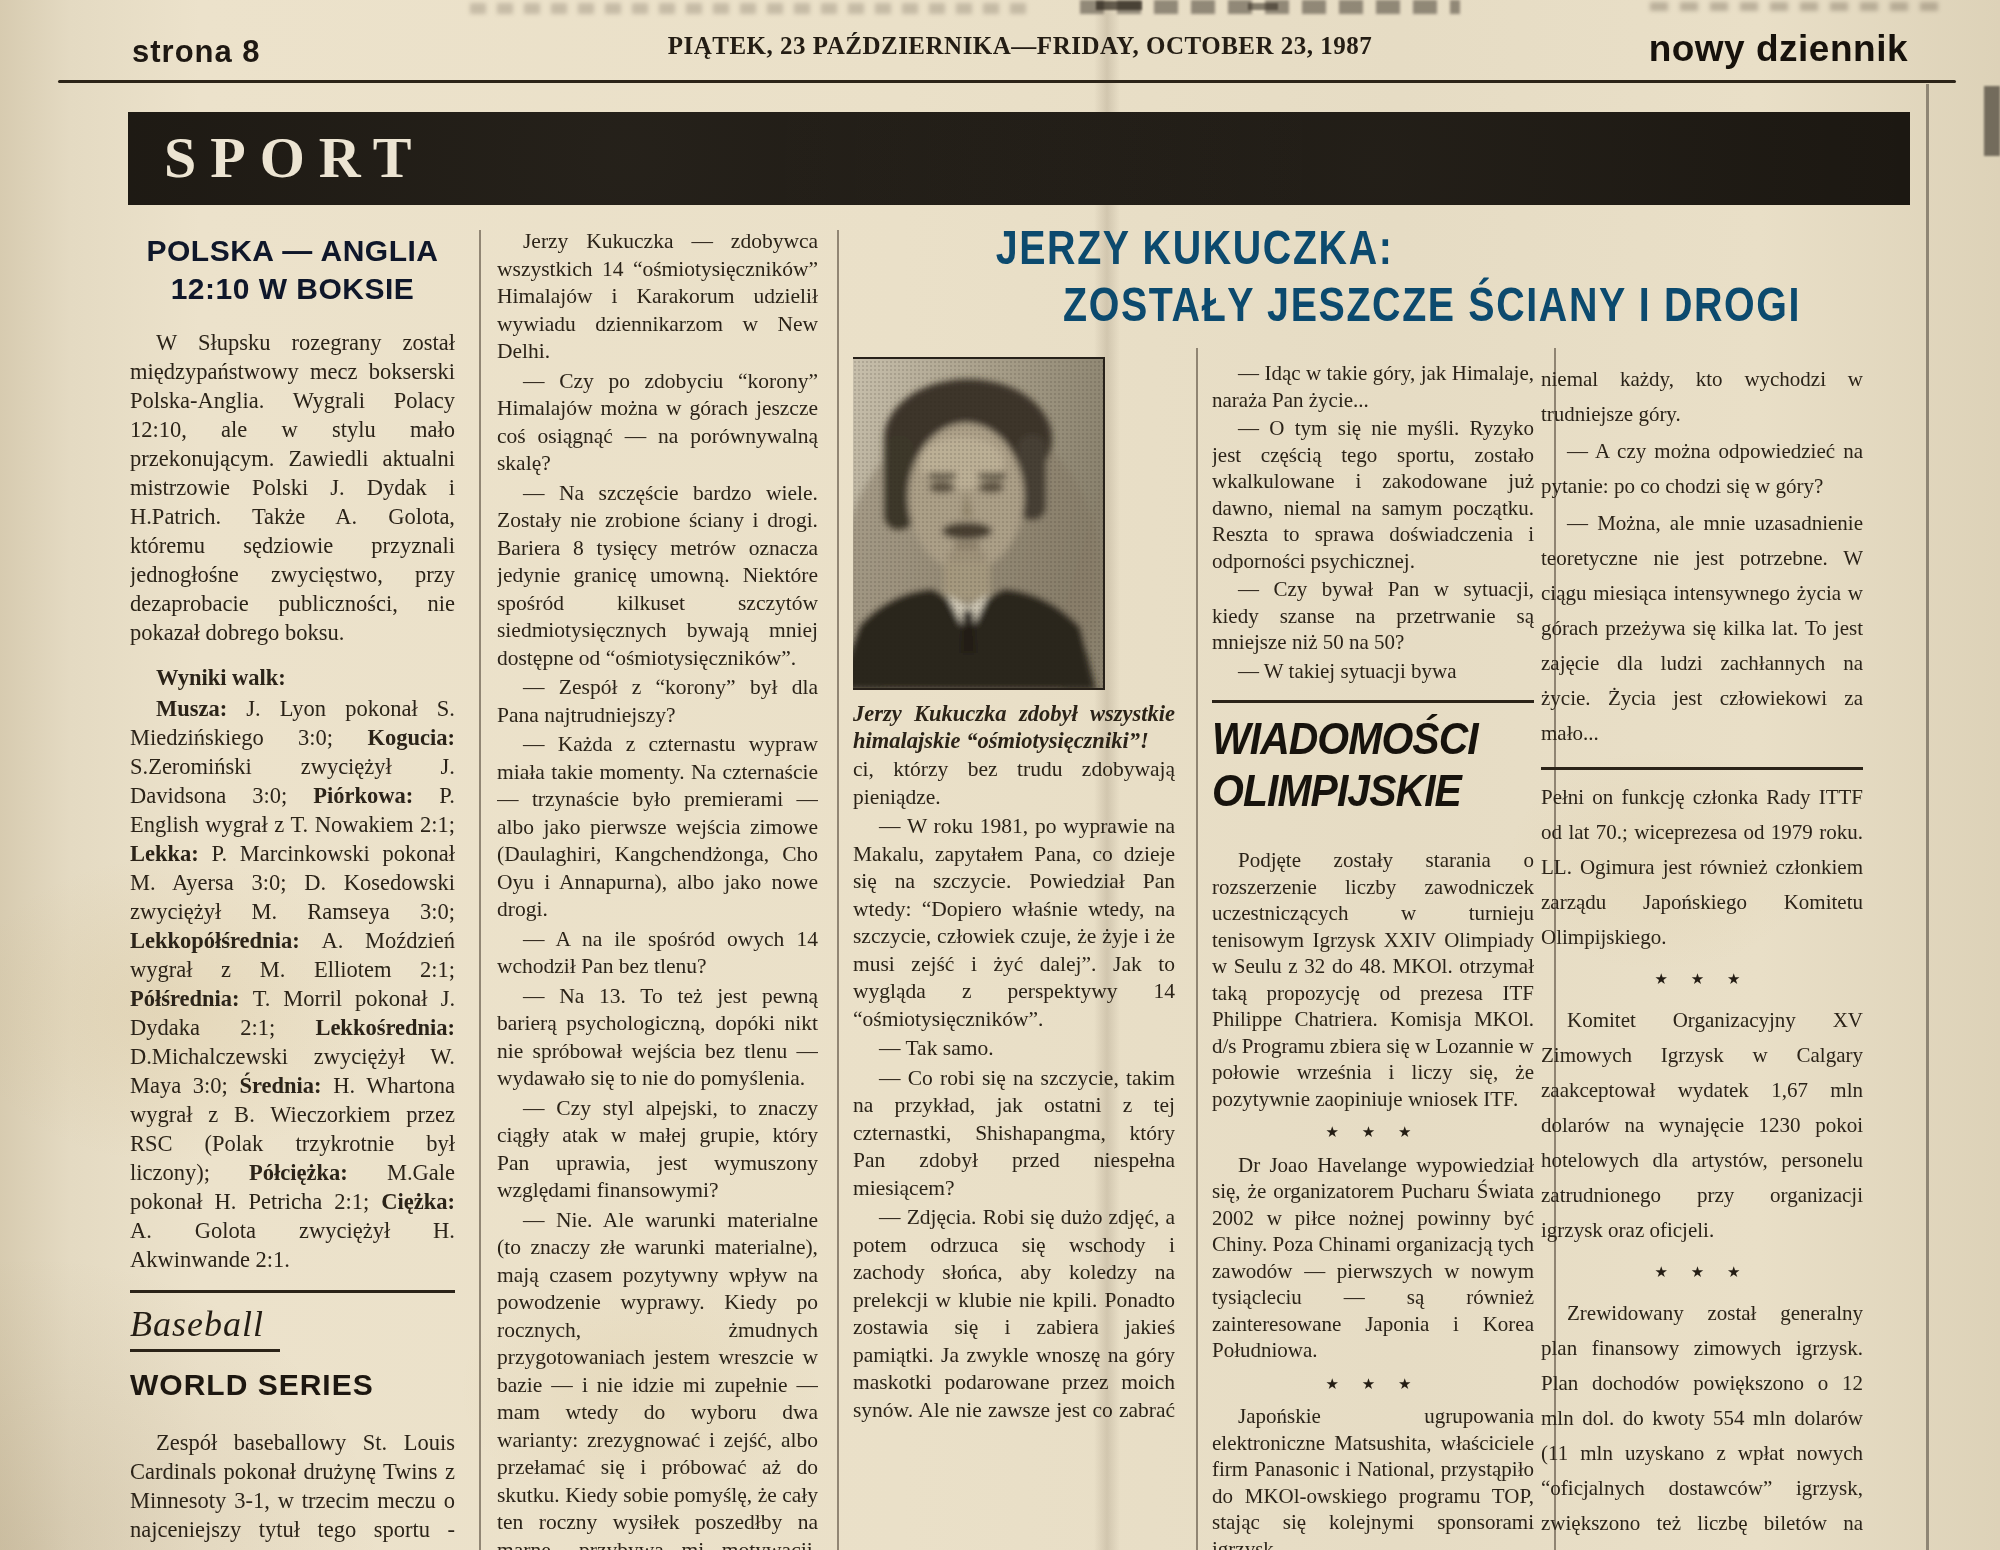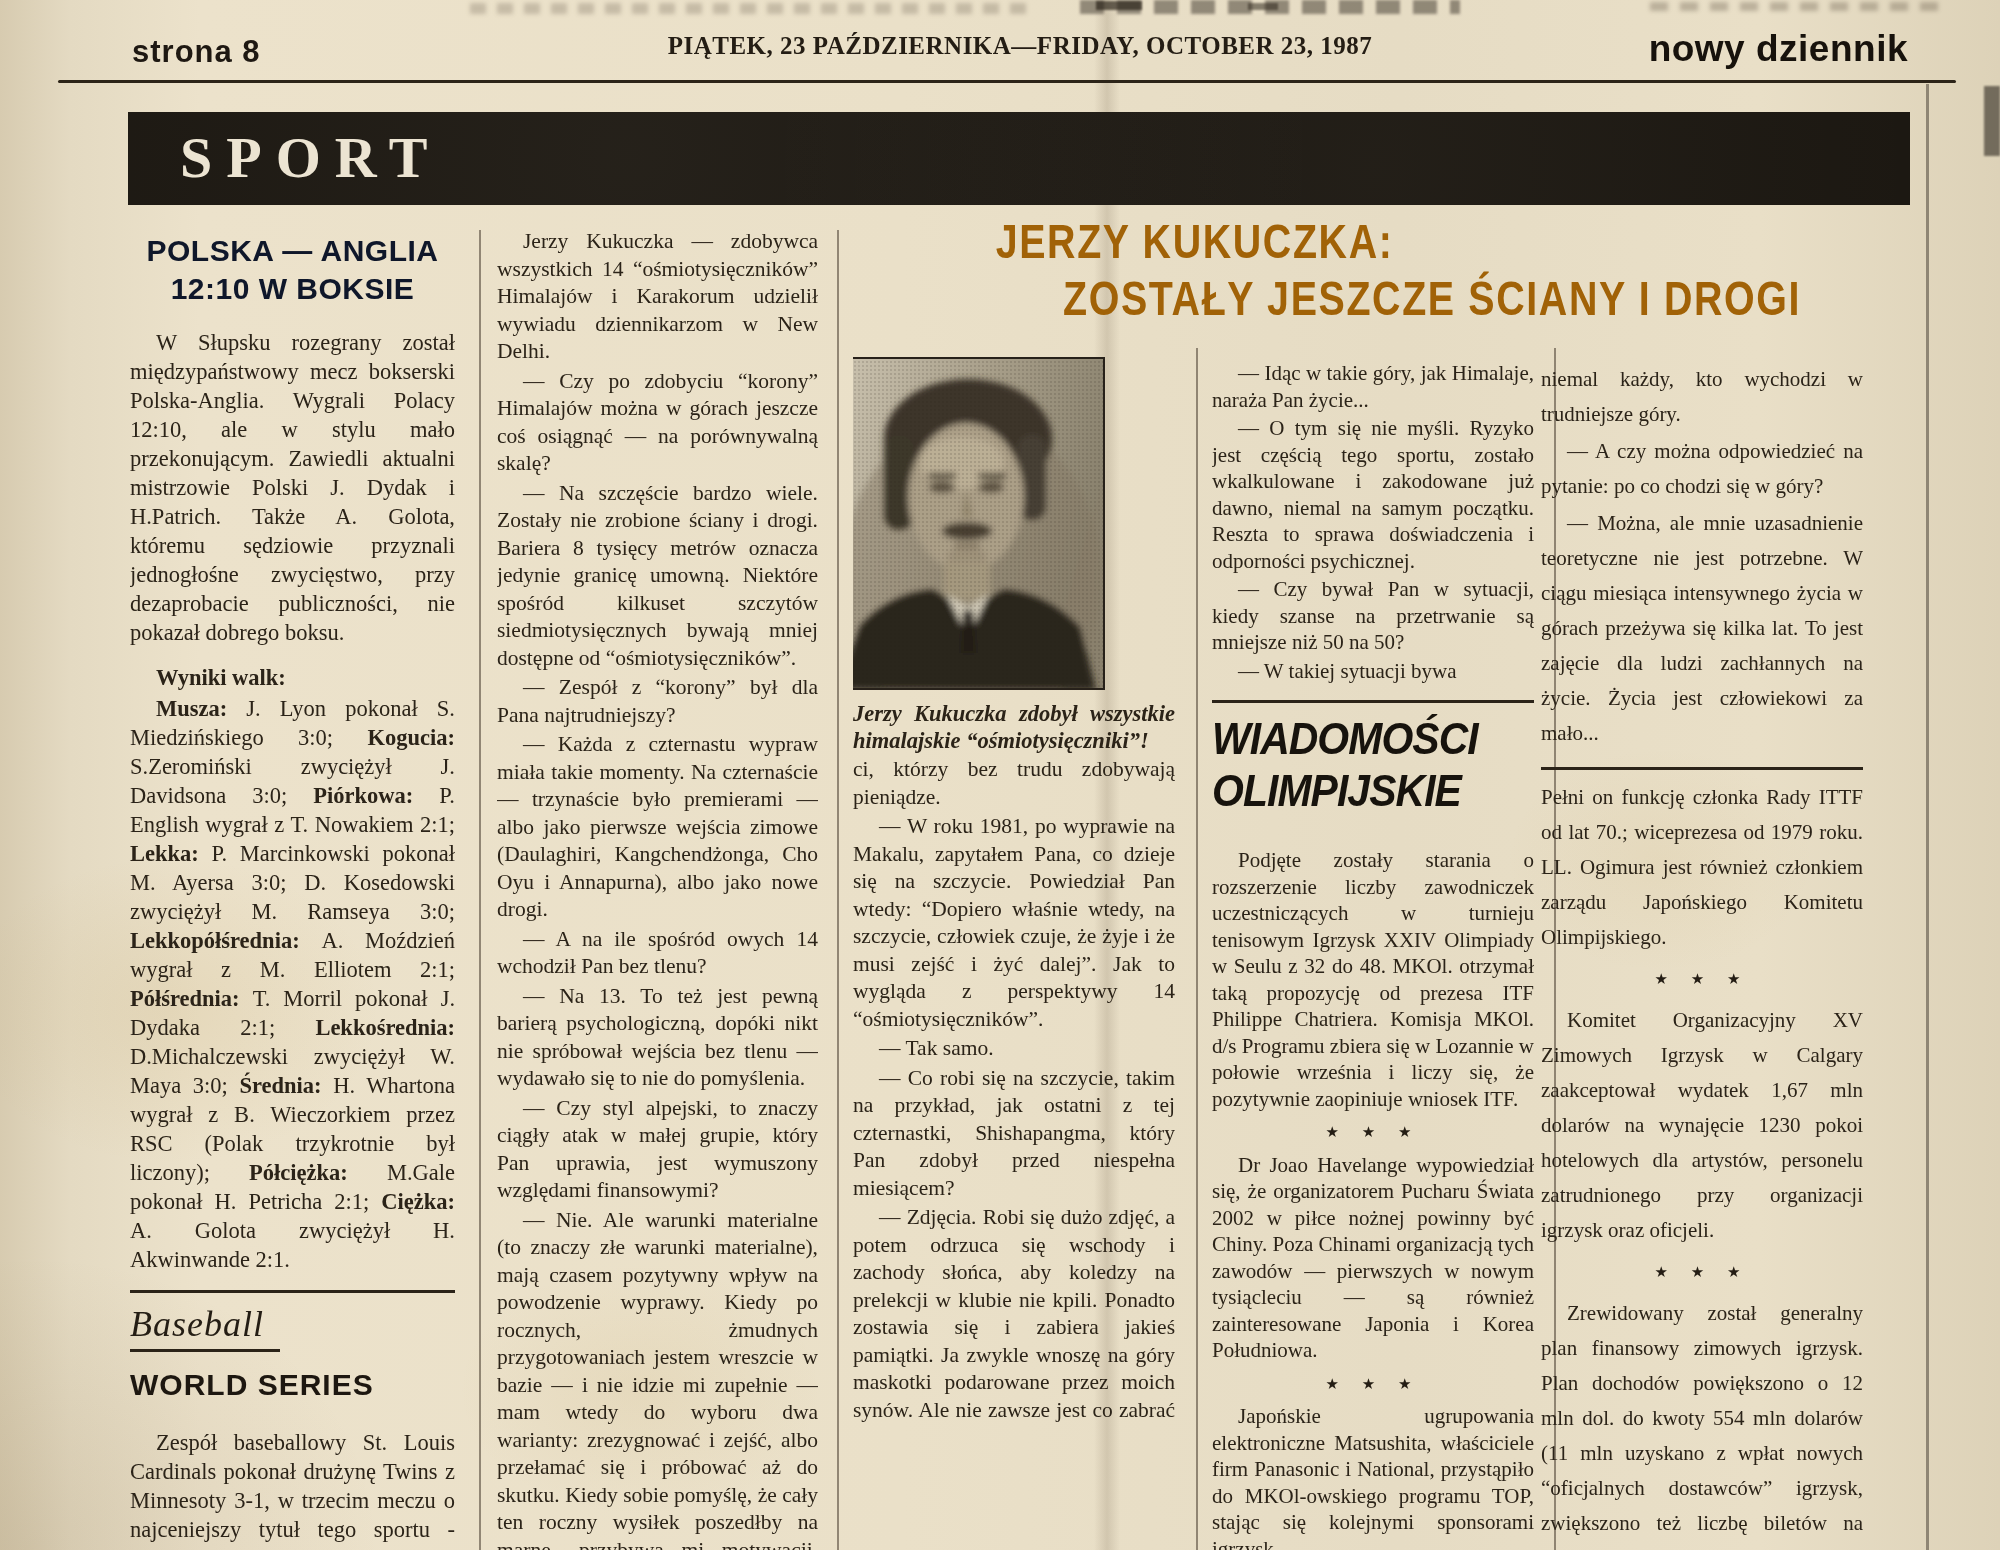--- a/index.html
+++ b/index.html
@@ -33,32 +33,32 @@
   .page-num{position:absolute;left:132px;top:34px;font:bold 31px "Liberation Sans",sans-serif;color:#1e1812;letter-spacing:1px;text-align:right;}
   .date-line{position:absolute;left:600px;top:32px;width:840px;text-align:center;
     font:bold 25px "Liberation Serif",serif;color:#241d14;letter-spacing:.5px;}
   .paper-name{position:absolute;right:92px;top:28px;font:bold 37px "Liberation Sans",sans-serif;color:#17120c;letter-spacing:.5px;}
   .top-rule{position:absolute;left:58px;top:80px;width:1898px;height:3px;background:#2c2418;border-radius:2px;}
 
   
   .banner{position:absolute;left:128px;top:112px;width:1782px;height:93px;background:#1b1711;
     background-image:radial-gradient(circle at 28% 45%, rgba(230,220,200,0.05), transparent 55%),
                      radial-gradient(circle at 70% 60%, rgba(230,220,200,0.04), transparent 50%);}
-  .banner span{display:inline-block;padding:12px 0 0 52px;
+  .banner span{display:inline-block;padding:12px 0 0 36px;
     font:bold 58px "Liberation Serif",serif;color:#ece4d2;letter-spacing:14px;}
 
   
   .vrule{position:absolute;width:2px;background:rgba(55,44,32,0.5);z-index:1;}
   .vr1{left:479px;top:230px;height:1320px;}
   .vr2{left:837px;top:230px;height:1320px;}
   .vr3{left:1196px;top:348px;height:1202px;}
   .vr4{left:1554px;top:348px;height:1202px;}
 
   
-  .headline{position:absolute;left:855px;top:214px;width:1040px;z-index:2;color:#a16207;}
+  .headline{position:absolute;left:855px;top:220px;width:1040px;z-index:2;color:#0c4a6e;}
   .hl1{width:680px;text-align:center;}
   .hl2{width:100%;box-sizing:border-box;padding-left:115px;text-align:center;margin-top:2px;}
   .hl1 span,.hl2 span{display:inline-block;transform:scaleX(0.82);transform-origin:center;
     font:bold 48px "Liberation Sans",sans-serif;letter-spacing:2px;white-space:nowrap;}
 
   
   .col{position:absolute;z-index:2;font-size:21.5px;line-height:27.5px;text-align:justify;}
   .col p{margin:0 0 2px;text-indent:26px;}
   .col p.noind{text-indent:0;}
   .col p.q{}

